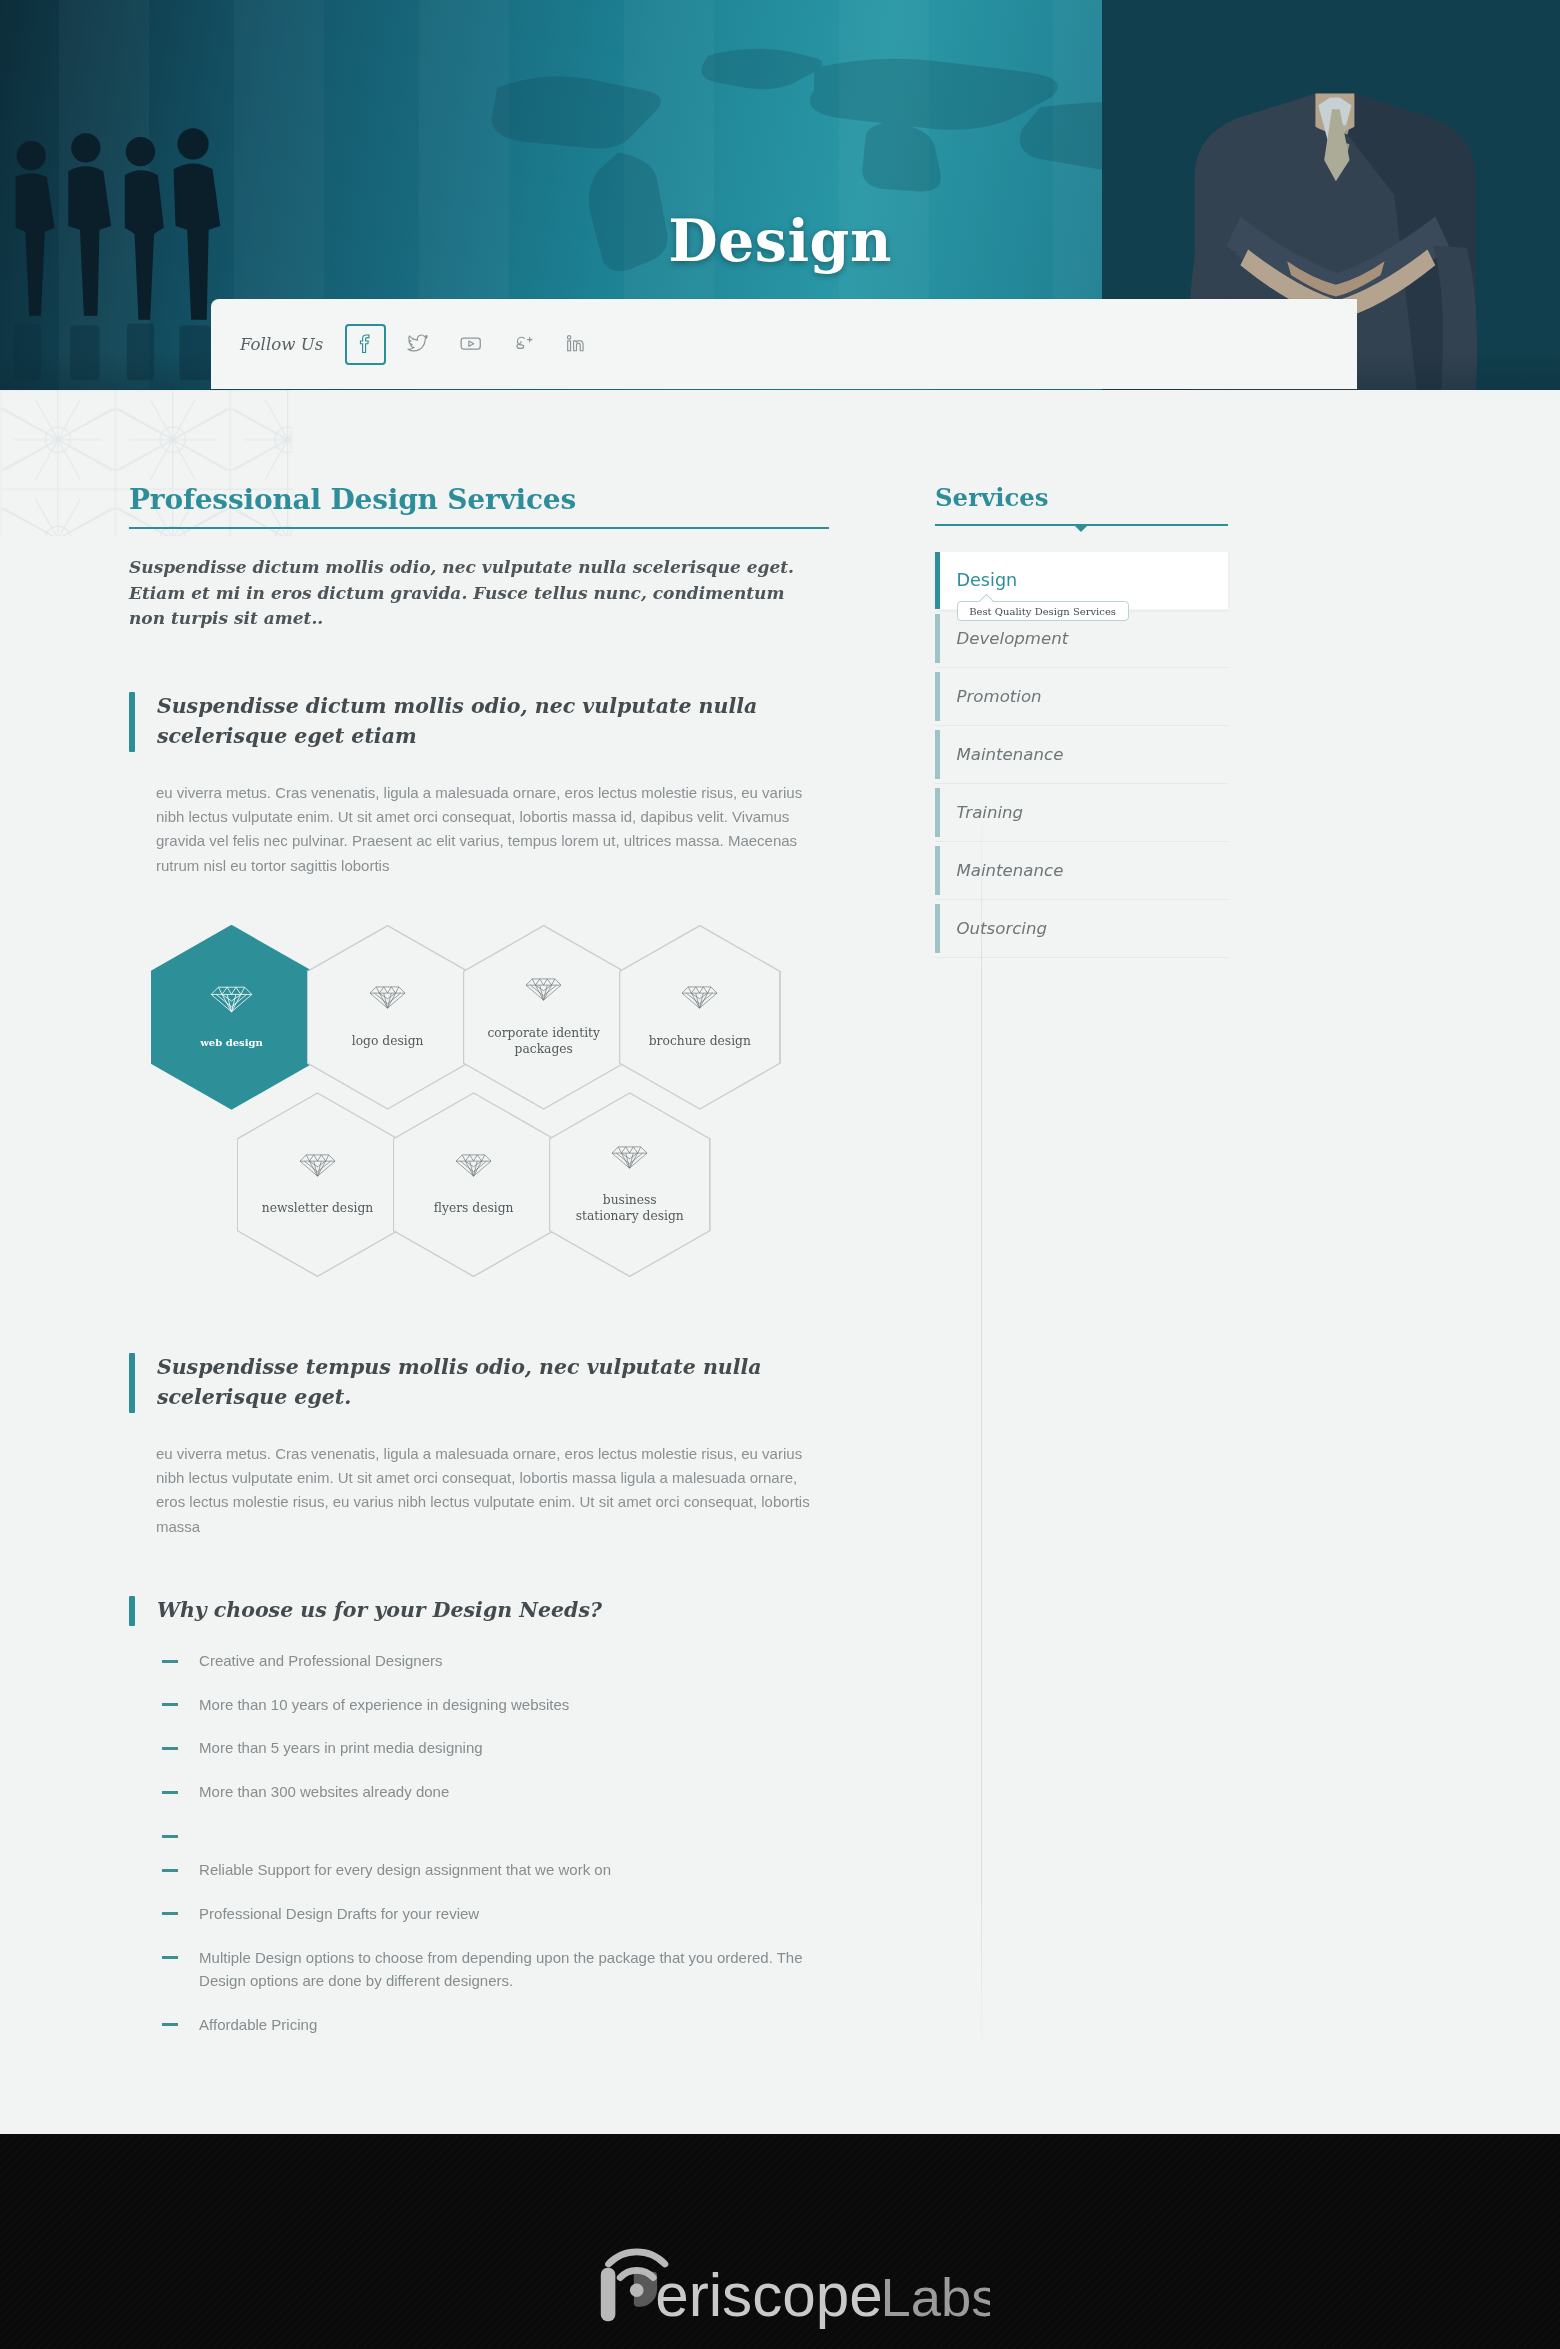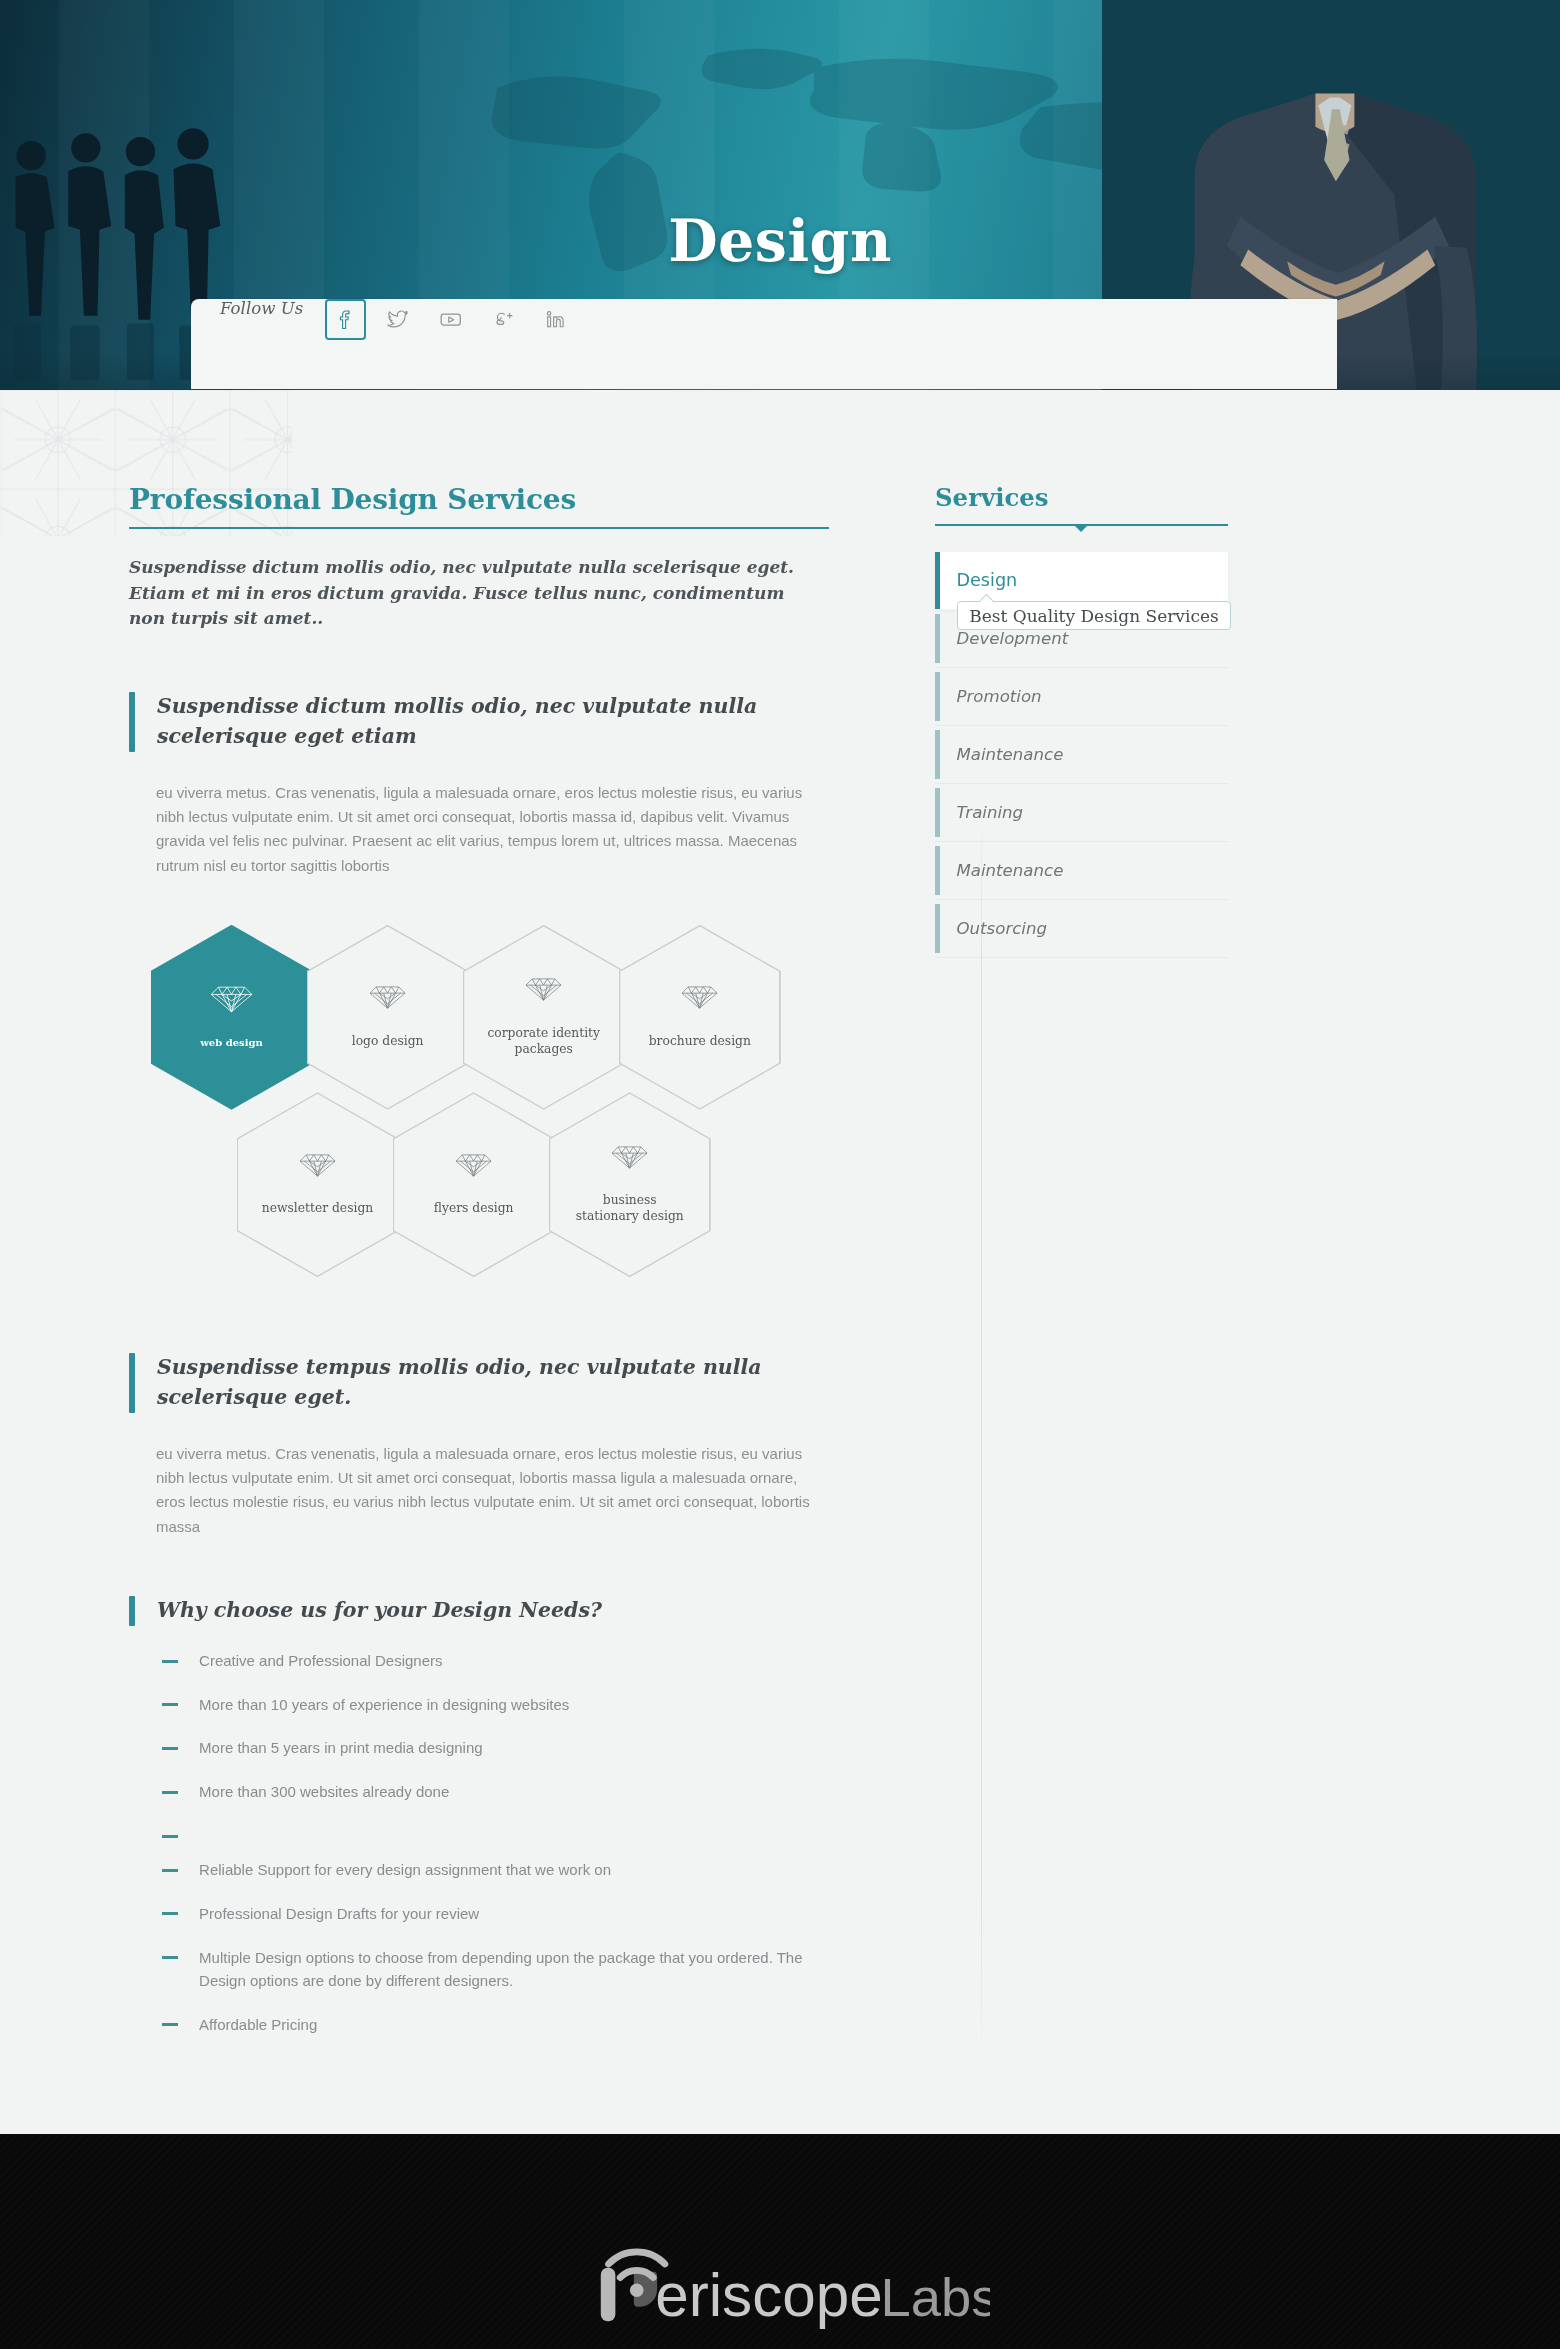--- a/index.html
+++ b/index.html
@@ -33,23 +33,23 @@
   .hero-title {
     position:absolute; left:0; right:0; top:207px; text-align:center;
     font-family:"DejaVu Serif", serif; font-weight:700; font-size:57px; color:#fff;
     letter-spacing:0.5px; text-shadow:0 2px 5.9px rgba(0,0,0,.35); z-index:5;
   }
   .hero-fade { position:absolute; left:0; right:0; bottom:0; height:39px;
      background:linear-gradient(to bottom, rgba(12,40,50,0), rgba(12,40,50,.35)); }
 
   
   .followbar {
-    position:absolute; left:191px; top:299px; width:1146px; height:90px;
+    position:absolute; left:211px; top:299px; width:1146px; height:90px;
     background:#f4f6f6; border-top-left-radius:7.8px; z-index:20;
-    display:flex; padding-left:29px; gap:11.7px;
+    display:flex; align-items:center; padding-left:29px; gap:11.7px;
     box-shadow:0 -1px 0 rgba(0,0,0,.03);
   }
   .followbar .lbl {
     font-family:"DejaVu Serif", serif; font-style:italic; font-size:16.6px;
     color:#5a6163; margin-right:9.8px;
   }
   .soc {
     width:41px; height:41px; display:flex; align-items:center; justify-content:center;
     color:#8d9597;
   }
@@ -147,21 +147,21 @@
   }
   .svc:before { content:""; position:absolute; left:0; top:3.9px; bottom:3.9px; width:4.9px; background:#9ec3c6; }
   .svc.active {
     background:#ffffff; color:#2d8e99; font-style:normal; font-size:17.6px;
     box-shadow:0 1px 2.9px rgba(0,0,0,.05);
   }
   .svc.active:before { background:#2d8e99; top:0; bottom:0; }
   .tooltip {
     position:absolute; left:21.5px; top:49px; background:#fff; border:1px solid #b8d3d6;
     border-radius:3.9px; padding:3.9px 11.7px; font-family:"DejaVu Serif", serif;
-    font-size:17px; color:#444c4f; white-space:nowrap; z-index:10;
+    font-size:10px; color:#444c4f; white-space:nowrap; z-index:10;
   }
   .tooltip:before{
     content:""; position:absolute; left:23.4px; top:-5.9px; width:9.8px; height:9.8px;
     background:#fff; border-left:1px solid #b8d3d6; border-top:1px solid #b8d3d6;
     transform:rotate(45deg);
   }
 
   
   .footer { position:relative; background:#0a0a0a; padding:68px 0 0 0; overflow:hidden; }
   .footer .stripes { position:absolute; inset:0; opacity:.5;

